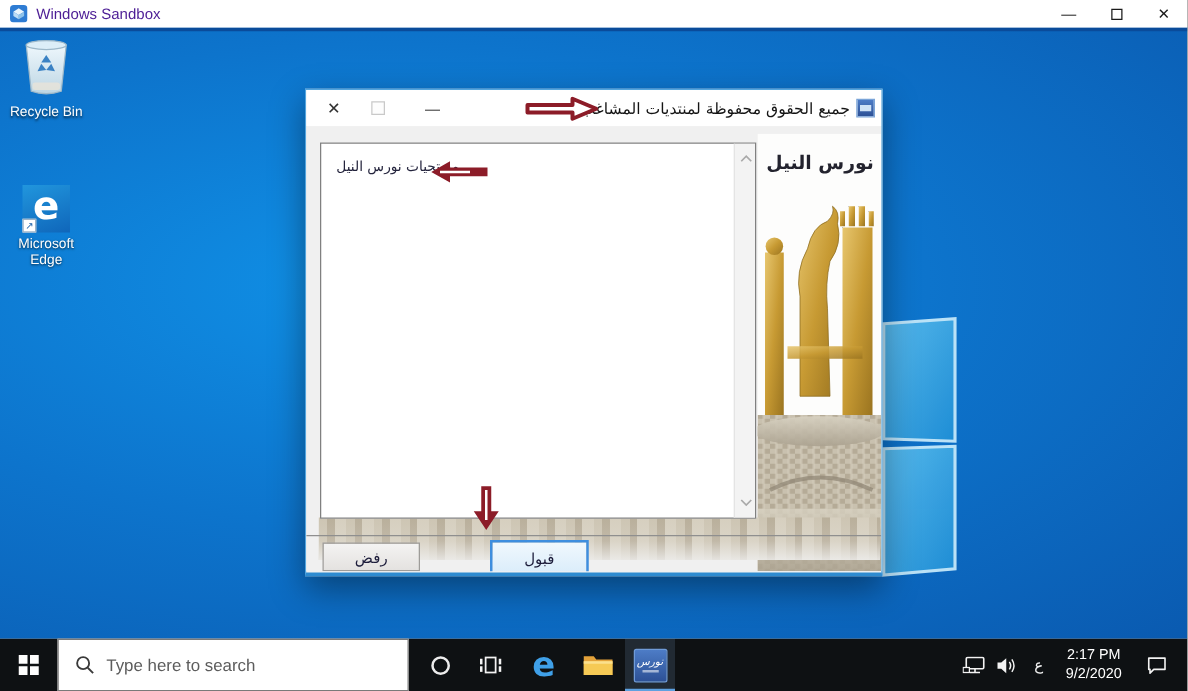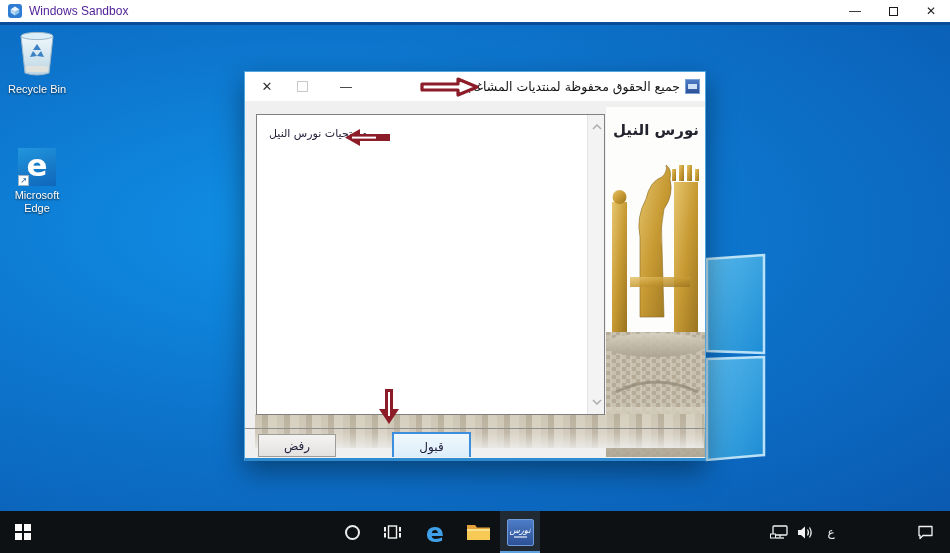--- a/index.html
+++ b/index.html
@@ -237,20 +237,27 @@
   <div class="taskbar">
     <div class="tb-start">
       <span class="win-grid">
           <i></i>
           <i></i>
           <i></i>
           <i></i>
         </span>
     </div>
 
+    <div class="tb-search">
+      <svg width="16" height="16" viewBox="0 0 16 16">
+        <circle cx="6.5" cy="6.5" r="4.8" fill="none" stroke="#3a3a3a" stroke-width="1.5"></circle>
+        <line x1="10.2" y1="10.2" x2="14.5" y2="14.5" stroke="#3a3a3a" stroke-width="1.5"></line>
+      </svg>
+      <input type="text" placeholder="Type here to search" style="">
+    </div>
 
     <div class="tb-btn" style="left:332px;">
       <span class="cortana-circle"></span>
     </div>
 
     <div class="tb-btn" style="left:372px;">
       <svg width="19" height="18" viewBox="0 0 19 18">
         <rect x="5.5" y="3" width="8" height="12" fill="none" stroke="#f2f2f2" stroke-width="1.4"></rect>
         <rect x="1" y="4" width="2" height="4.5" fill="#f2f2f2"></rect>
           <rect x="1" y="10" width="2" height="4.5" fill="#f2f2f2"></rect>
@@ -290,20 +297,24 @@
     <div class="tray-item" style="right:132px; width:26px;">
       <svg width="17" height="15" viewBox="0 0 17 15">
         <polygon points="1,5 4,5 8,1.5 8,13.5 4,10 1,10" fill="#f2f2f2"></polygon>
         <path d="M10.5,4.5 Q12.5,7.5 10.5,10.5" fill="none" stroke="#f2f2f2" stroke-width="1.2"></path>
         <path d="M12.5,2.5 Q15.8,7.5 12.5,12.5" fill="none" stroke="#f2f2f2" stroke-width="1.2"></path>
       </svg>
     </div>
 
     <div class="tray-item tray-lang ar" style="right:108px; width:22px;">ع</div>
 
+    <div class="tray-item tray-clock" style="right:44px; width:62px;">
+      <span>2:17 PM</span>
+      <span>9/2/2020</span>
+    </div>
 
     <div class="tray-item" style="right:10px; width:30px;">
       <svg width="17" height="15" viewBox="0 0 17 15">
         <path d="M2,1.5 L15,1.5 L15,10.5 L6,10.5 L3,13.5 L3,10.5 L2,10.5 Z" fill="none" stroke="#f2f2f2" stroke-width="1.3" stroke-linejoin="round"></path>
       </svg>
     </div>
   </div>
 
 </div>
 

